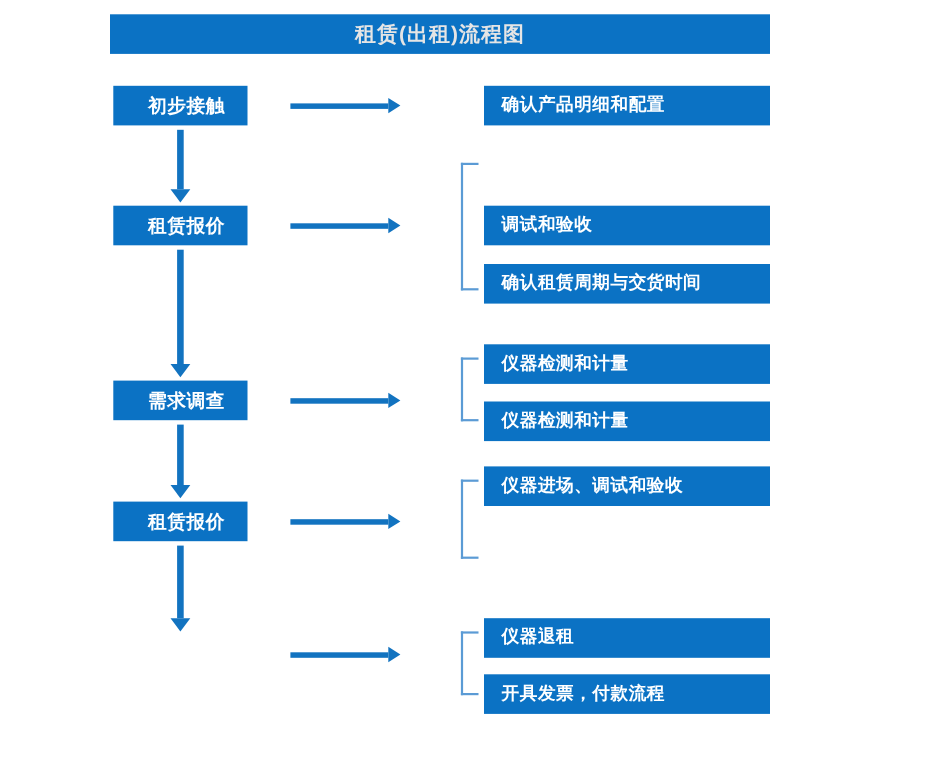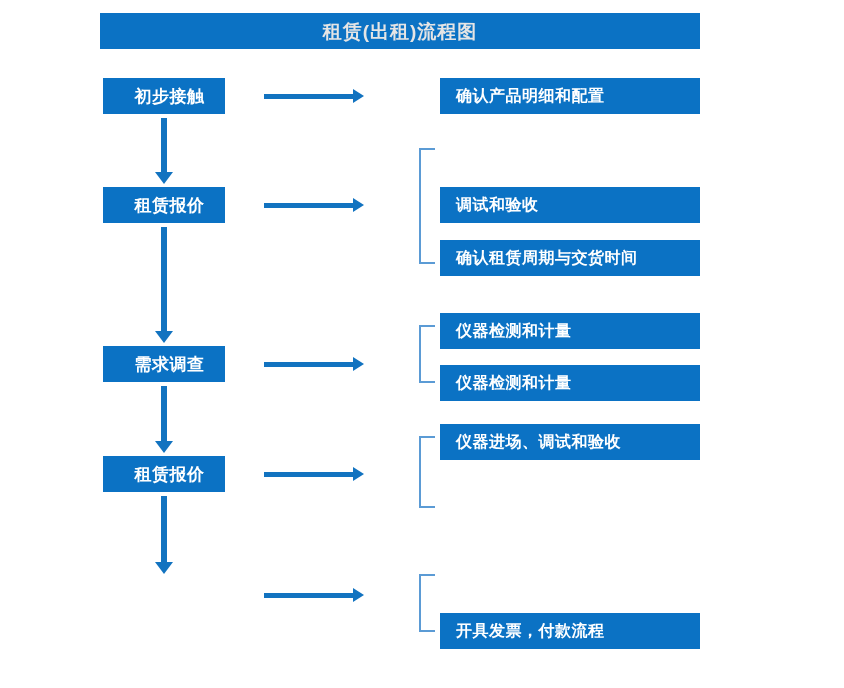--- a/index.html
+++ b/index.html
@@ -218,17 +218,20 @@
   </div>
   <div class="detail-box" style="top:313px;">
     <span class="detail-text">仪器检测和计量</span>
   </div>
   <div class="detail-box" style="top:365px;">
     <span class="detail-text">仪器检测和计量</span>
   </div>
   <div class="detail-box" style="top:424px;">
     <span class="detail-text">仪器进场、调试和验收</span>
   </div>
+  <div class="detail-box" style="top:562px;">
+    <span class="detail-text">仪器退租</span>
+  </div>
   <div class="detail-box" style="top:613px;text-align:center;">
     <span class="detail-text">开具发票，付款流程</span>
   </div>
 
 </div>
 
 </body></html>

